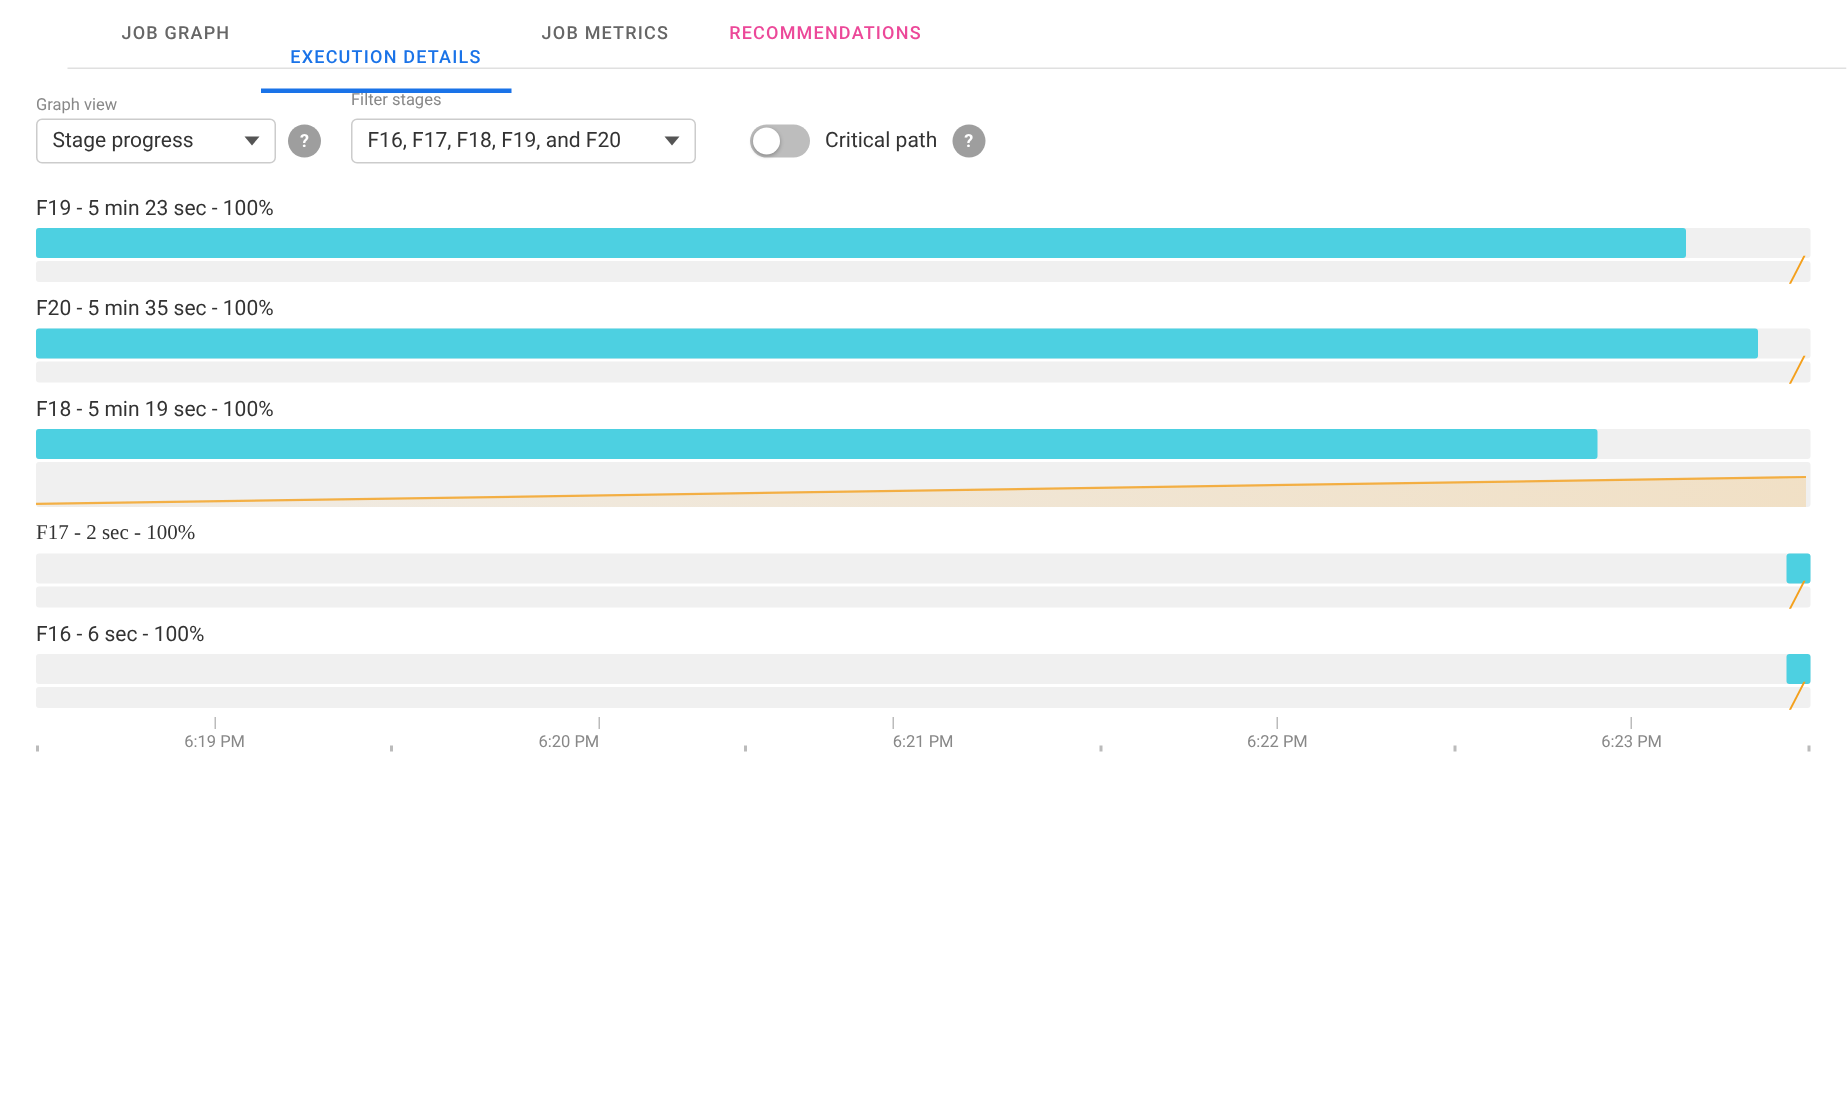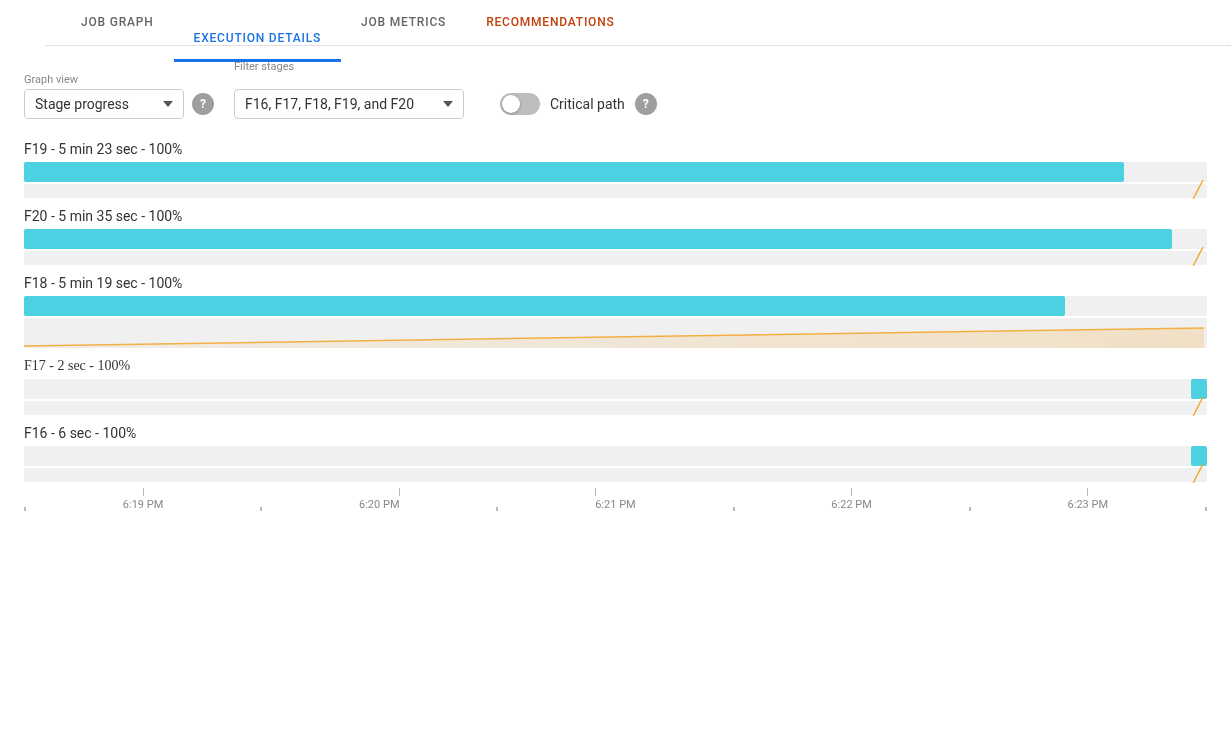--- a/index.html
+++ b/index.html
@@ -21,38 +21,38 @@
       border-bottom: 3px solid #1a73e8;
     }
   </style>
 </head>
 <body>
 
 <div style="display:flex; border-bottom:1px solid #e0e0e0; padding: 0 16px; background:#fff;margin-left:45px;">
   <div class="tab" style="padding:14px 20px;font-size:12px;font-weight:500;color:#666;letter-spacing:0.8px;cursor:pointer;border-bottom:3px solid transparent;text-transform:uppercase;position:relative;top:1px;">JOB GRAPH</div>
   <div class="tab active" style="padding:14px 20px;font-size:12px;font-weight:500;color:#1a73e8;letter-spacing:0.8px;cursor:pointer;border-bottom:3px solid #1a73e8;text-transform:uppercase;position:relative;top:17px;">EXECUTION DETAILS</div>
   <div class="tab" style="padding:14px 20px;font-size:12px;font-weight:500;color:#666;letter-spacing:0.8px;cursor:pointer;border-bottom:3px solid transparent;text-transform:uppercase;position:relative;top:1px;">JOB METRICS</div>
-  <div class="tab" style="padding:14px 20px;font-size:12px;font-weight:500;color:#c2410c;letter-spacing:0.8px;cursor:pointer;border-bottom:3px solid transparent;text-transform:uppercase;position:relative;top:1px;">RECOMMENDATIONS</div>
+  <div class="tab" style="padding:14px 20px;font-size:12px;font-weight:500;color:#ec4899;letter-spacing:0.8px;cursor:pointer;border-bottom:3px solid transparent;text-transform:uppercase;position:relative;top:1px;">RECOMMENDATIONS</div>
 </div>
 
 <div style="display:flex;align-items:flex-end;padding:14px 24px;gap:20px;background:#fff;">
 
   <div style="display:flex;flex-direction:column;">
     <span style="font-size:11px;color:#888;margin-bottom:3px;">Graph view</span>
     <div style="display:flex;align-items:center;gap:8px;">
       <div style="display:flex;align-items:center;border:1px solid #ccc;border-radius:4px;padding:6px 10px;gap:8px;background:#fff;cursor:pointer;min-width:160px;">
         <span style="flex:1;font-size:14px;color:#333;">Stage progress</span>
         <div style="width:0;height:0;border-left:5px solid transparent;border-right:5px solid transparent;border-top:6px solid #555;"></div>
       </div>
       <div style="width:22px;height:22px;border-radius:50%;background:#9e9e9e;color:#fff;font-size:12px;display:flex;align-items:center;justify-content:center;cursor:pointer;font-weight:bold;">?</div>
     </div>
   </div>
 
   <div style="display:flex;flex-direction:column;">
-    <span style="font-size:11px;color:#888;margin-bottom:16px;">Filter stages</span>
+    <span style="font-size:11px;color:#888;margin-bottom:6px;">Filter stages</span>
     <div style="display:flex;align-items:center;border:1px solid #ccc;border-radius:4px;padding:6px 10px;gap:8px;background:#fff;cursor:pointer;min-width:230px;">
       <span style="flex:1;font-size:14px;color:#333;">F16, F17, F18, F19, and F20</span>
       <div style="width:0;height:0;border-left:5px solid transparent;border-right:5px solid transparent;border-top:6px solid #555;"></div>
     </div>
   </div>
 
   <div style="display:flex;align-items:center;gap:10px;margin-left:16px;padding-bottom:4px;">
     <div style="width:40px;height:22px;background:#bdbdbd;border-radius:11px;position:relative;cursor:pointer;">
       <div style="position:absolute;width:18px;height:18px;background:#fff;border-radius:50%;top:2px;left:2px;box-shadow:0 1px 3px rgba(0,0,0,0.3);"></div>
     </div>

